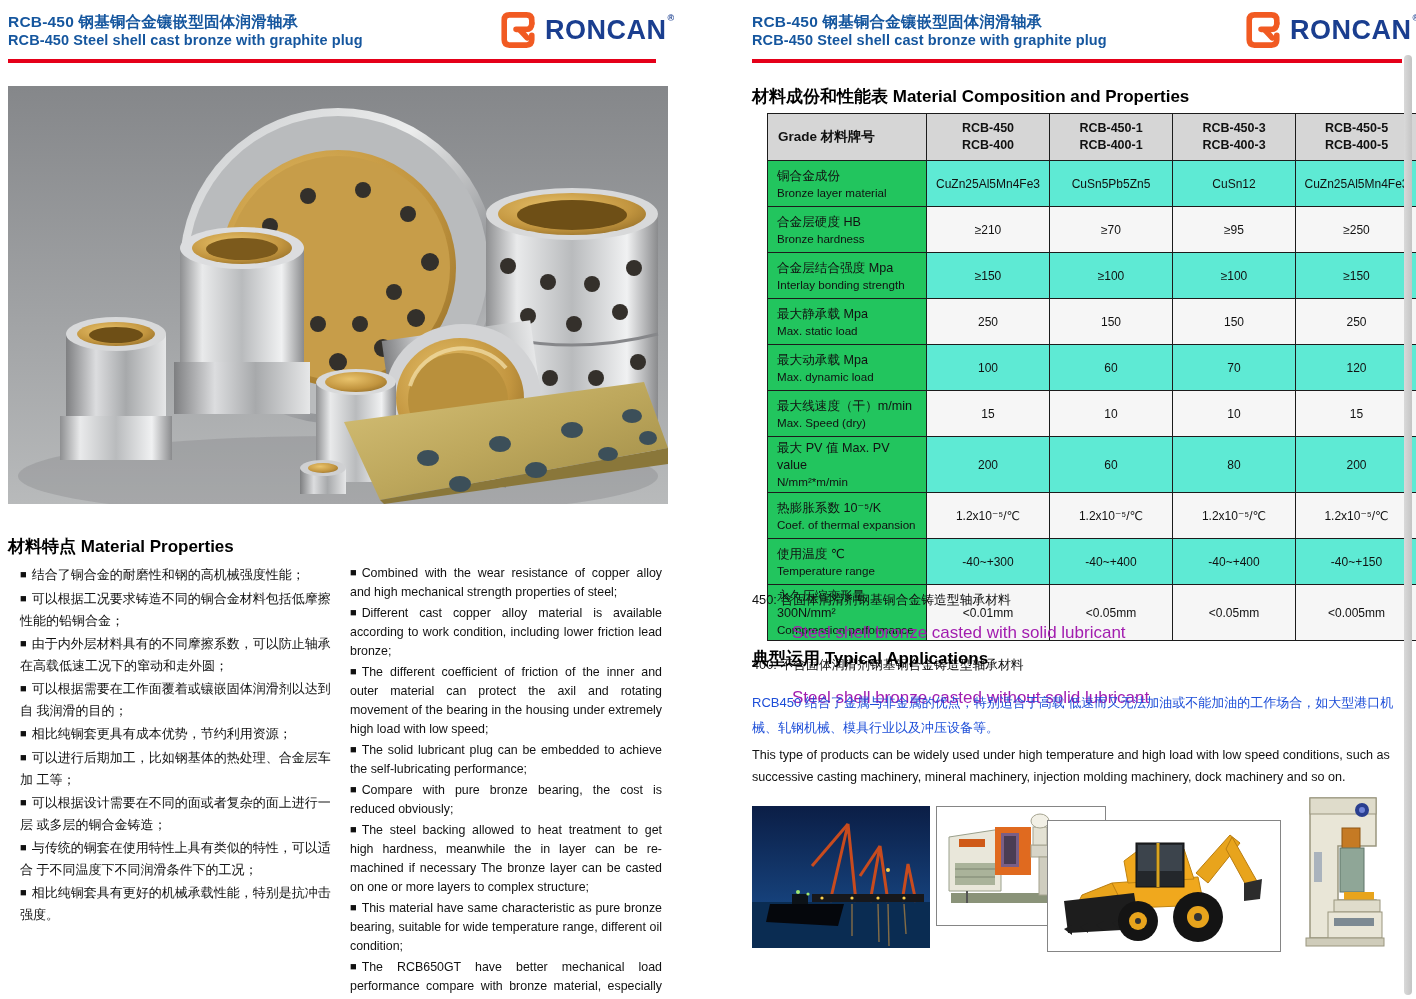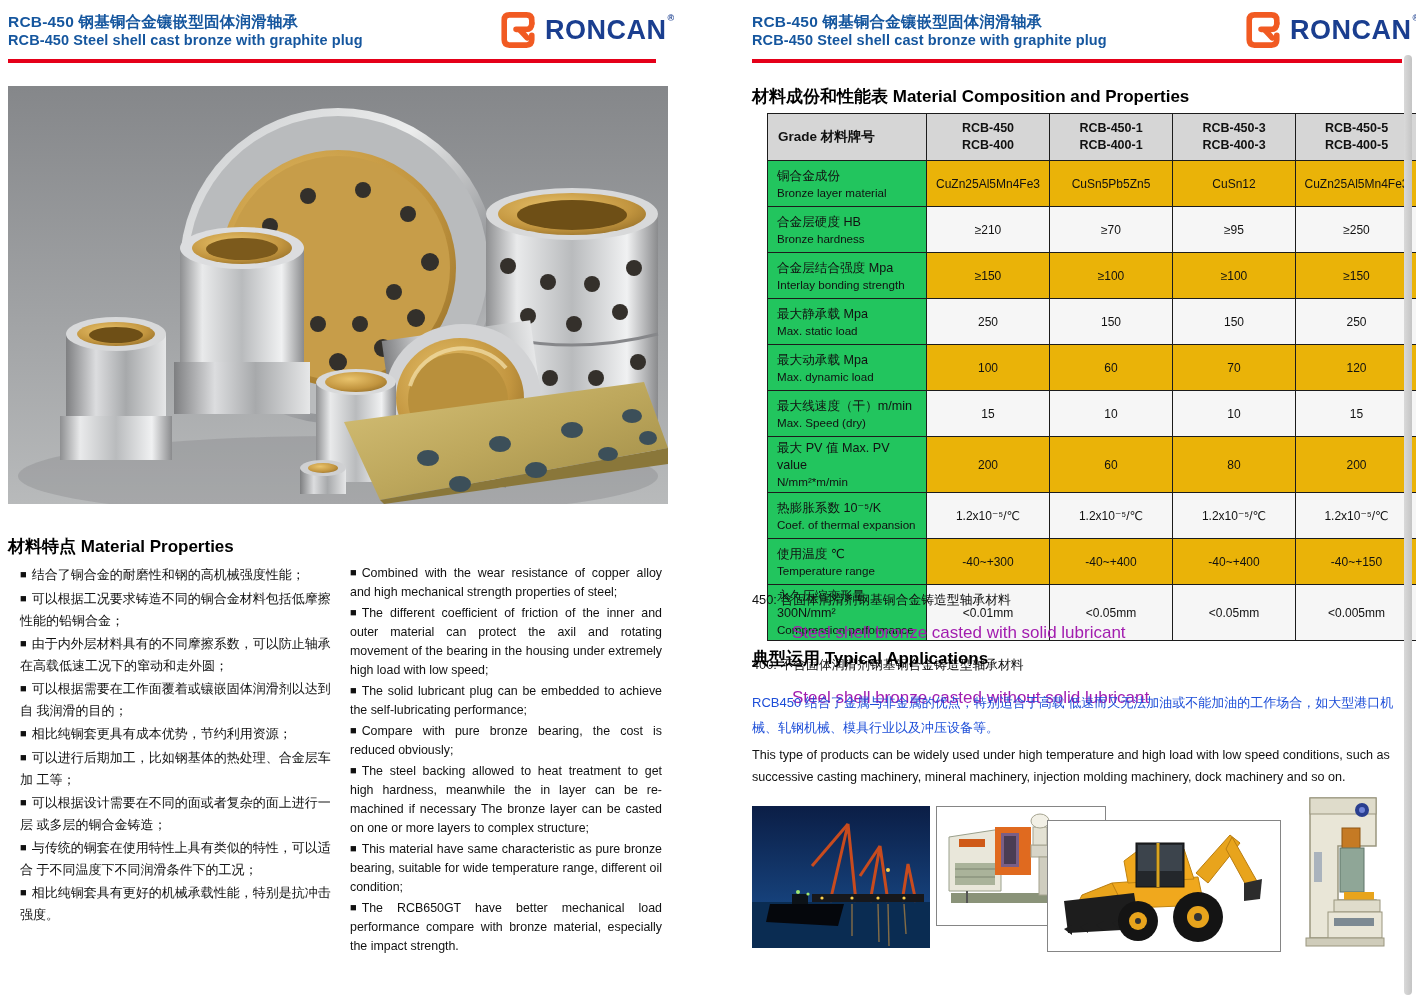--- a/index.html
+++ b/index.html
@@ -29,21 +29,21 @@
   .blist li{margin:0 0 2px 12px;}
   .blist .sq{display:inline-block;font-size:11px;margin-right:5px;position:relative;top:-1px;color:#111;}
   .blist-zh li{font-size:13px;line-height:21px;color:#111;}
   .blist-en li{font-size:12.4px;line-height:19px;text-align:justify;color:#111;}
 
   
   table.comp{border-collapse:collapse;table-layout:fixed;width:650px;}
   table.comp td,table.comp th{border:1px solid #1c1c1c;overflow:hidden;}
   table.comp thead th{background:#d6d6d6;height:44px;text-align:center;font-size:12.5px;font-weight:bold;color:#111;}
   table.comp thead th.lbl{text-align:left;padding-left:10px;font-size:13.5px;}
-  table.comp tbody td{height:39px;background:#eab308;text-align:center;font-size:12px;color:#111;}
+  table.comp tbody td{height:39px;background:#5eead4;text-align:center;font-size:12px;color:#111;}
   table.comp tbody td.lbl{background:#22c55e;text-align:left;padding:3px 4px 3px 9px;}
   table.comp tbody tr:nth-child(even) td:not(.lbl){background:#f6f6f6;}
   .cell-zh{font-size:12.6px;line-height:17px;}
   .cell-en{font-size:11.6px;line-height:15px;}
   .colhead div{line-height:17px;}
 
   
   .note-line{font-size:12.8px;line-height:16.5px;color:#111;}
   .note-en{font-size:17px;line-height:16.5px;color:#a21caf;margin-left:40px;}
   .notes > div{margin-bottom:0px;margin-top:16px;}
@@ -235,20 +235,21 @@
     <li><span class="sq">■</span><span>可以根据需要在工作面覆着或镶嵌固体润滑剂以达到自 我润滑的目的；</span></li>
     <li><span class="sq">■</span><span>相比纯铜套更具有成本优势，节约利用资源；</span></li>
     <li><span class="sq">■</span><span>可以进行后期加工，比如钢基体的热处理、合金层车加 工等；</span></li>
     <li><span class="sq">■</span><span>可以根据设计需要在不同的面或者复杂的面上进行一层 或多层的铜合金铸造；</span></li>
     <li><span class="sq">■</span><span>与传统的铜套在使用特性上具有类似的特性，可以适合 于不同温度下不同润滑条件下的工况；</span></li>
     <li><span class="sq">■</span><span>相比纯铜套具有更好的机械承载性能，特别是抗冲击强度。</span></li>
   </ul>
 
   <ul class="abs blist blist-en" style="left:338px;top:564px;width:324px;">
     <li><span class="sq">■</span><span>Combined with the wear resistance of copper alloy and high mechanical strength properties of steel;</span></li>
+    <li><span class="sq">■</span><span>Different cast copper alloy material is available according to work condition, including lower friction lead bronze;</span></li>
     <li><span class="sq">■</span><span>The different coefficient of friction of the inner and outer material can protect the axil and rotating movement of the bearing in the housing under extremely high load with low speed;</span></li>
     <li><span class="sq">■</span><span>The solid lubricant plug can be embedded to achieve the self-lubricating performance;</span></li>
     <li><span class="sq">■</span><span>Compare with pure bronze bearing, the cost is reduced obviously;</span></li>
     <li><span class="sq">■</span><span>The steel backing allowed to heat treatment to get high hardness, meanwhile the in layer can be re-machined if necessary The bronze layer can be casted on one or more layers to complex structure;</span></li>
     <li><span class="sq">■</span><span>This material have same characteristic as pure bronze bearing, suitable for wide temperature range, different oil condition;</span></li>
     <li><span class="sq">■</span><span>The RCB650GT have better mechanical load performance compare with bronze material, especially the impact strength.</span></li>
   </ul>
 </div>
 
 <div class="abs" style="left:708px;top:0;width:708px;height:999px;">

